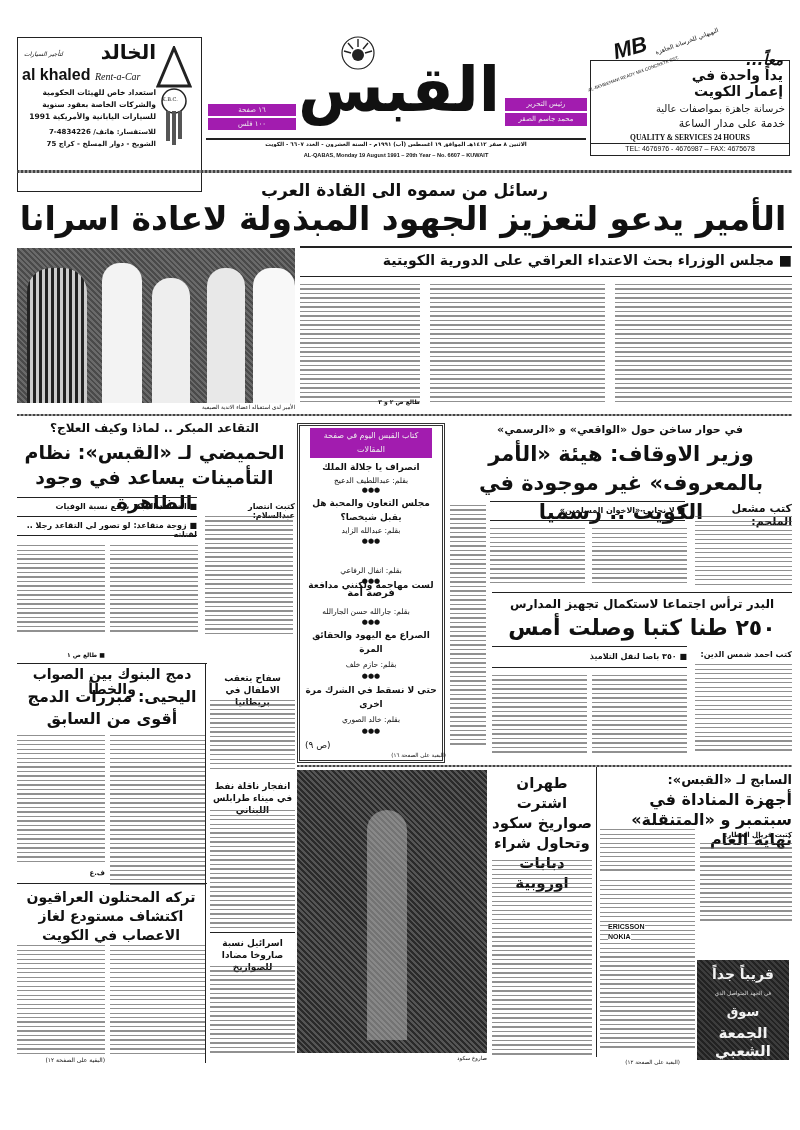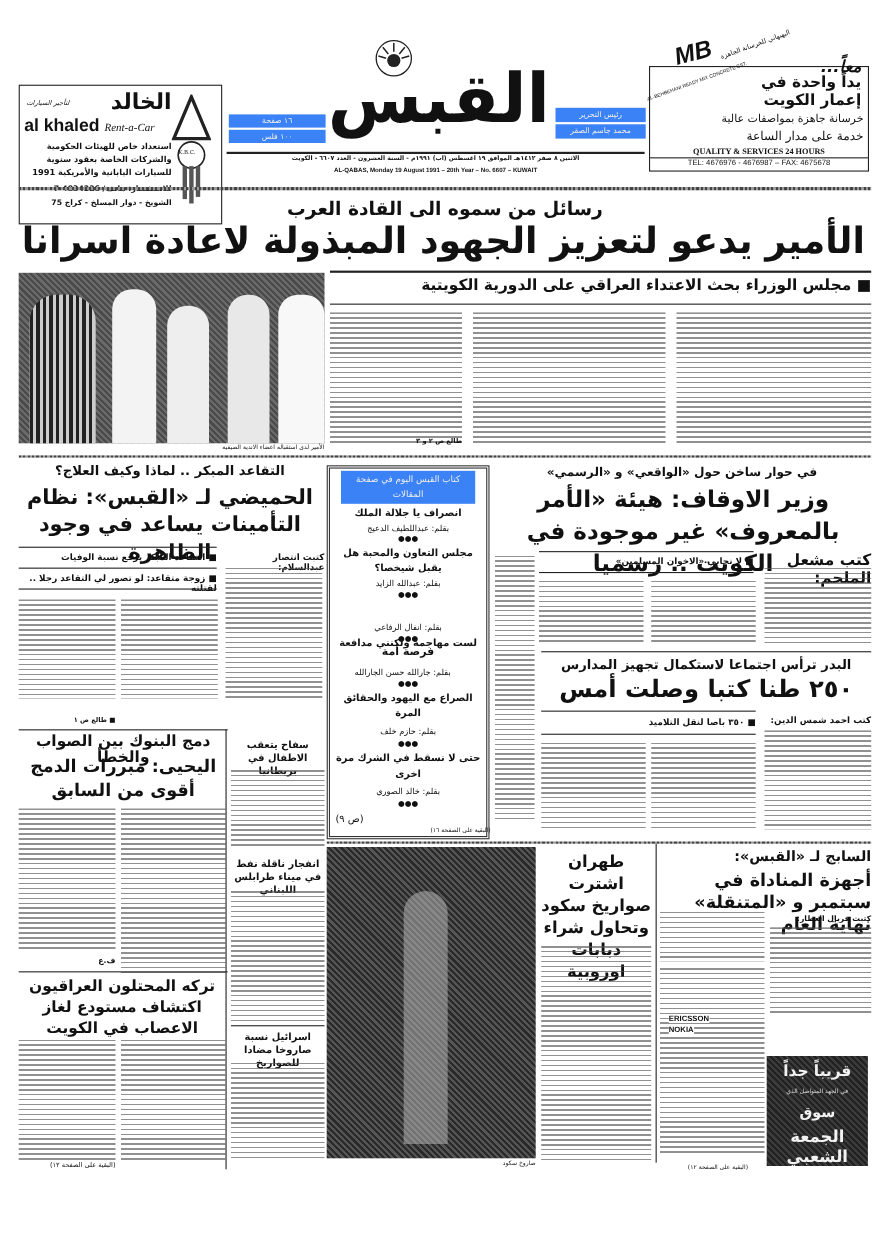--- a/index.html
+++ b/index.html
@@ -8,27 +8,27 @@
   .rtl { direction: rtl; text-align: right; }
   .center { text-align: center; }
   .bold { font-weight: bold; }
   .rule { background: #222; }
   .grey-rule { background: repeating-linear-gradient(90deg,#444 0,#444 2px,#999 2px,#999 4px); }
   .box { border: 1.5px solid #222; }
   .body-text { font-size: 6.5px; line-height: 9px; color: #333; direction: rtl; text-align: justify; overflow: hidden; }
   .fill-lines { background: repeating-linear-gradient(180deg, #555 0, #555 1.4px, transparent 1.4px, transparent 4.5px); opacity: 0.65; }
   .hl-big { font-family: "DejaVu Sans", sans-serif; font-weight: bold; direction: rtl; text-align: center; line-height: 1.05; letter-spacing: 0.5px; }
   .photo { background: repeating-linear-gradient(45deg,#4a4a4a 0,#4a4a4a 2px,#6a6a6a 2px,#6a6a6a 4px); }
-  .darkbox { background: #3b82f6; color: #eee; }
+  .darkbox { background: #a21caf; color: #eee; }
   .bullet::before { content: "■ "; }
 </style>
 </head>
 <body>
 
-<div class="abs box" style="left:17px;top:37px;width:185px;height:127px;border-width:1.5px;padding:4px;margin-top:40px;">
+<div class="abs box" style="left:17px;top:37px;width:185px;height:155px;border-width:1.5px;padding:4px;">
   <div class="abs" style="left:138px;top:8px;width:36px;height:100px;">
     <svg width="36" height="100" viewBox="0 0 36 100">
         <polygon points="18,2 34,40 2,40" fill="none" stroke="#222" stroke-width="3"></polygon>
         <circle cx="18" cy="55" r="12" fill="none" stroke="#222" stroke-width="1.5"></circle>
         <rect x="10" y="65" width="4" height="30" fill="#555"></rect>
         <rect x="16" y="65" width="4" height="34" fill="#555"></rect>
         <rect x="22" y="65" width="4" height="28" fill="#555"></rect>
       </svg>
   </div>
   <div class="abs" style="left:144px;top:58px;font-size:5px;font-family:'DejaVu Serif',serif;">K.B.C.</div>
@@ -174,21 +174,21 @@
 <div class="abs center" style="left:302px;top:727px;width:138px;font-size:7px;">●●●</div>
 <div class="abs rtl" style="left:305px;top:740px;width:60px;font-size:9px;text-align:left;">(ص ٩)</div>
 
 <div class="abs rtl bold center" style="left:450px;top:423px;width:340px;font-size:11px;">في حوار ساخن حول «الواقعي» و «الرسمي»</div>
 <div class="abs hl-big" style="left:450px;top:440px;width:342px;font-size:21px;line-height:29px;">وزير الاوقاف: هيئة «الأمر بالمعروف» غير موجودة في الكويت .. رسميا</div>
 <div class="abs rule" style="left:490px;top:501px;width:195px;height:1px;"></div>
 <div class="abs rtl bold" style="left:490px;top:506px;width:195px;font-size:8px;">
   <span class="bullet">لا نحابي «الاخوان المسلمين»</span>
 </div>
 <div class="abs rule" style="left:490px;top:520px;width:195px;height:1px;"></div>
-<div class="abs rtl bold" style="left:695px;top:502px;width:97px;font-size:14px;">كتب مشعل الملحم:</div>
+<div class="abs rtl bold" style="left:695px;top:502px;width:97px;font-size:11px;">كتب مشعل الملحم:</div>
 <div class="abs body-text fill-lines" style="left:695px;top:516px;width:97px;height:70px;"></div>
 <div class="abs body-text fill-lines" style="left:592px;top:528px;width:95px;height:58px;"></div>
 <div class="abs body-text fill-lines" style="left:490px;top:528px;width:95px;height:58px;"></div>
 <div class="abs body-text fill-lines" style="left:450px;top:505px;width:36px;height:240px;"></div>
 <div class="abs rtl" style="left:370px;top:752px;width:76px;font-size:5.5px;">(البقية على الصفحة ١٦)</div>
 
 <div class="abs box" style="left:492px;top:592px;width:300px;height:1px;border:none;background:#222;"></div>
 <div class="abs rtl bold center" style="left:492px;top:597px;width:300px;font-size:12px;">البدر ترأس اجتماعا لاستكمال تجهيز المدارس</div>
 <div class="abs hl-big" style="left:492px;top:616px;width:300px;font-size:22px;">٢٥٠ طنا كتبا وصلت أمس</div>
 <div class="abs rule" style="left:492px;top:646px;width:195px;height:1px;"></div>

